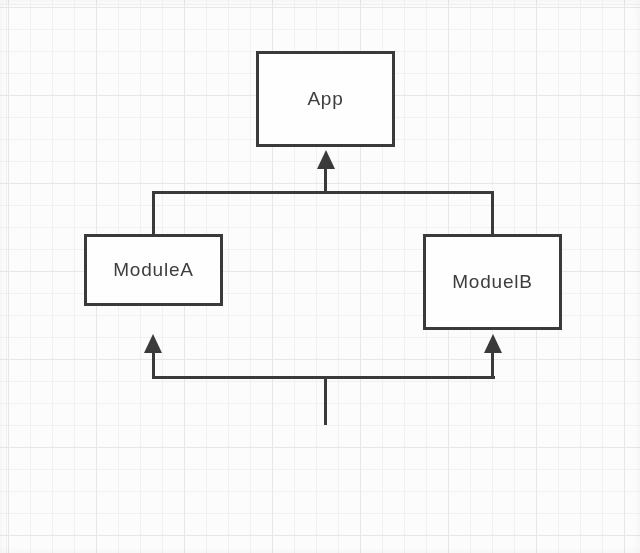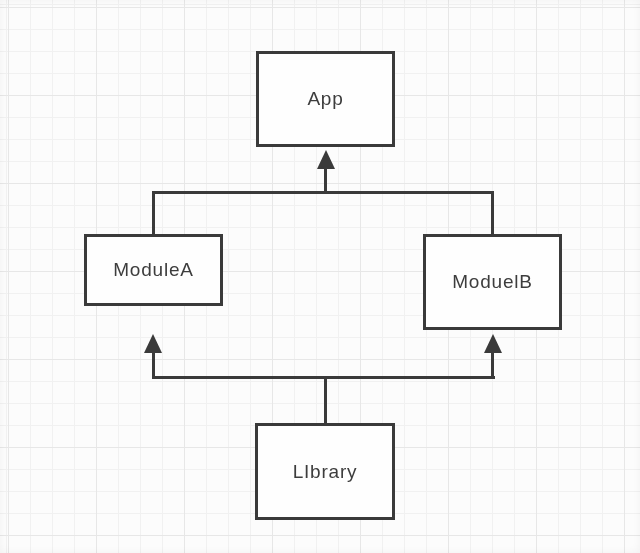--- a/index.html
+++ b/index.html
@@ -97,17 +97,14 @@
 
   <div class="node node-app">
     <span>App</span>
   </div>
   <div class="node node-modulea">
     <span>ModuleA</span>
   </div>
   <div class="node node-moduelb">
     <span>ModuelB</span>
   </div>
-  <div class="node node-library">
-    <span>LIbrary</span>
-  </div>
 
 </div>
 
 </body></html>

